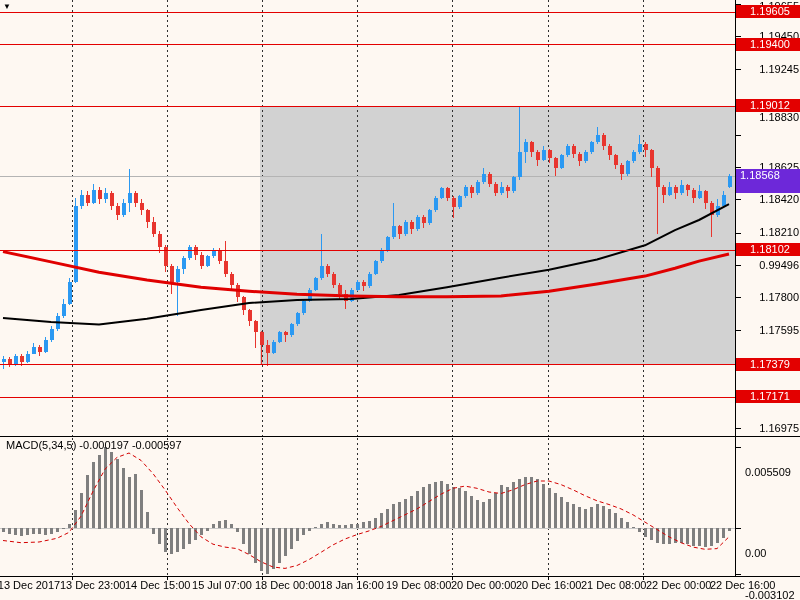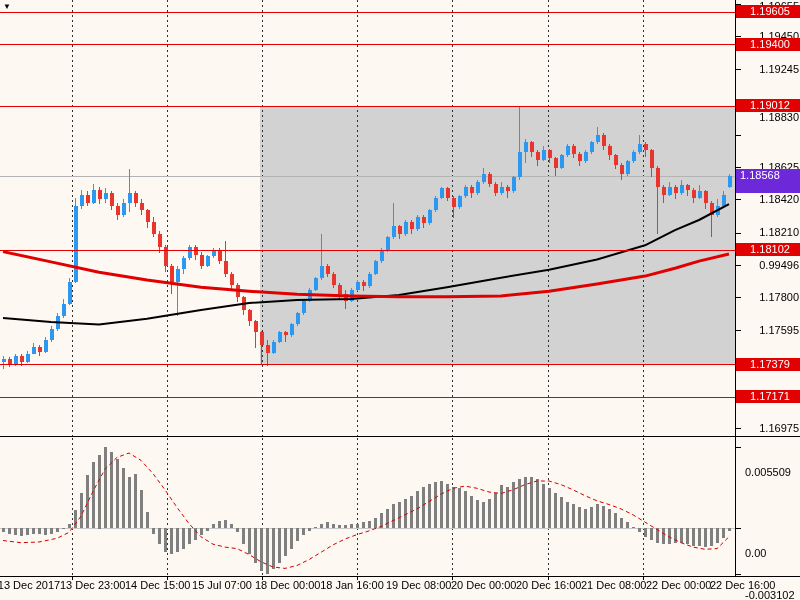--- a/index.html
+++ b/index.html
@@ -434,20 +434,24 @@
       <line x1="167.5" y1="576" x2="167.5" y2="580" stroke="#000000" shape-rendering="crispEdges"></line>
       <line x1="262.5" y1="576" x2="262.5" y2="580" stroke="#000000" shape-rendering="crispEdges"></line>
       <line x1="357.5" y1="576" x2="357.5" y2="580" stroke="#000000" shape-rendering="crispEdges"></line>
       <line x1="452.5" y1="576" x2="452.5" y2="580" stroke="#000000" shape-rendering="crispEdges"></line>
       <line x1="548.5" y1="576" x2="548.5" y2="580" stroke="#000000" shape-rendering="crispEdges"></line>
       <line x1="643.5" y1="576" x2="643.5" y2="580" stroke="#000000" shape-rendering="crispEdges"></line>
     </svg>
 
   <div class="lbl marker">▼</div>
 
+  <div class="lbl ind-title">
+    <span>MACD(5,34,5)</span>
+    <span>-0.000197 -0.000597</span>
+  </div>
 
   <div class="lbl ytick" style="top:0px">1.19655</div>
   <div class="lbl ytick" style="top:30px">1.19450</div>
   <div class="lbl ytick" style="top:63px">1.19245</div>
   <div class="lbl ytick" style="top:111px">1.18830</div>
   <div class="lbl ytick" style="top:161px">1.18625</div>
   <div class="lbl ytick" style="top:193px">1.18420</div>
   <div class="lbl ytick" style="top:226px">1.18210</div>
   <div class="lbl ytick" style="top:259px">0.99496</div>
   <div class="lbl ytick" style="top:291px">1.17800</div>

